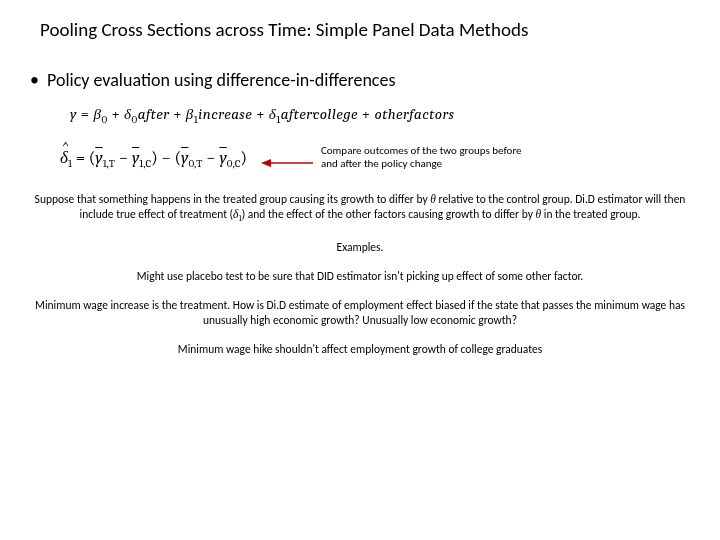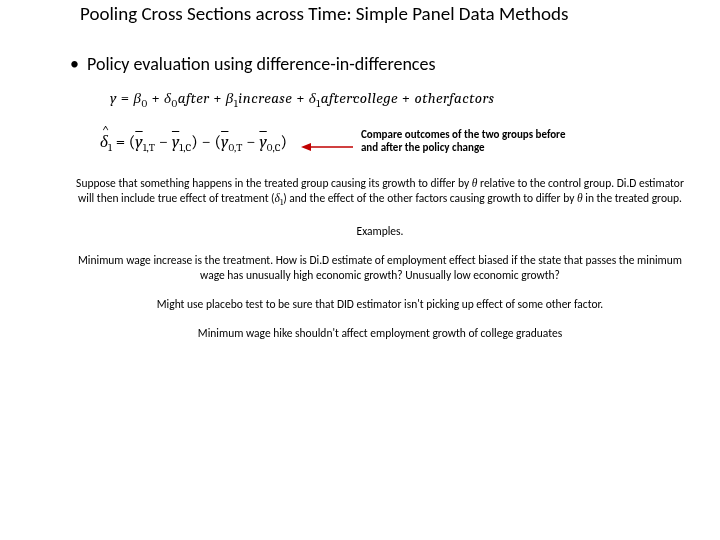--- a/index.html
+++ b/index.html
@@ -7,22 +7,21 @@
     padding: 0;
     width: 720px;
     height: 540px;
     background: #ffffff;
     font-family: Calibri, "Segoe UI", Arial, sans-serif;
     color: #000000;
     overflow: hidden;
     position: relative;
   }
   .slide {
-    padding: 2px 30px 10px 30px;
-    margin-left: 40px;
+    padding: 18px 30px 10px 30px;
   }
   .title {
     font-size: 19px;
     font-weight: 400;
     color: #000;
     margin: 0 0 28px 10px;
   }
   .bullet-row {
     display: flex;
     align-items: flex-start;
@@ -80,21 +79,21 @@
   .arrow-wrap {
     display: flex;
     align-items: center;
     margin: 0 8px 0 14px;
   }
   .arrow-svg {
     display: block;
   }
   .annot {
     font-size: 11px;
-    font-weight: 700;
+    font-weight: 400;
     line-height: 13px;
     color: #000;
     max-width: 210px;
   }
   .para {
     font-size: 11.5px;
     line-height: 15px;
     color: #000;
     margin: 0 0 14px 0;
     text-align: center;
@@ -125,17 +124,17 @@
       <svg class="arrow-svg" width="52" height="14" viewBox="0 0 52 14">
         <line x1="52" y1="7" x2="8" y2="7" stroke="#c00000" stroke-width="1.4"></line>
         <polygon points="0,7 10,3 10,11" fill="#c00000"></polygon>
       </svg>
     </div>
     <div class="annot">Compare outcomes of the two groups before and after the policy change</div>
   </div>
 
   <p class="para">Suppose that something happens in the treated group causing its growth to differ by <span class="inline-math">θ</span> relative to the control group.  Di.D estimator will then include true effect of treatment (<span class="inline-math">δ<sub>1</sub></span>) and the effect of the other factors causing growth to differ by <span class="inline-math">θ</span> in the treated group.</p>
   <p class="para">Examples.</p>
+  <p class="para">Might use placebo test to be sure that DID estimator isn't picking up effect of some other factor.</p>
   <p class="para">Minimum wage increase is the treatment.   How is Di.D estimate of employment effect biased if the state that passes the minimum wage  has unusually high economic growth?  Unusually low economic growth?</p>
-  <p class="para">Might use placebo test to be sure that DID estimator isn't picking up effect of some other factor.</p>
   <p class="para">Minimum wage hike shouldn't affect employment growth of college graduates</p>
 
 </div>
 
 </body></html>

